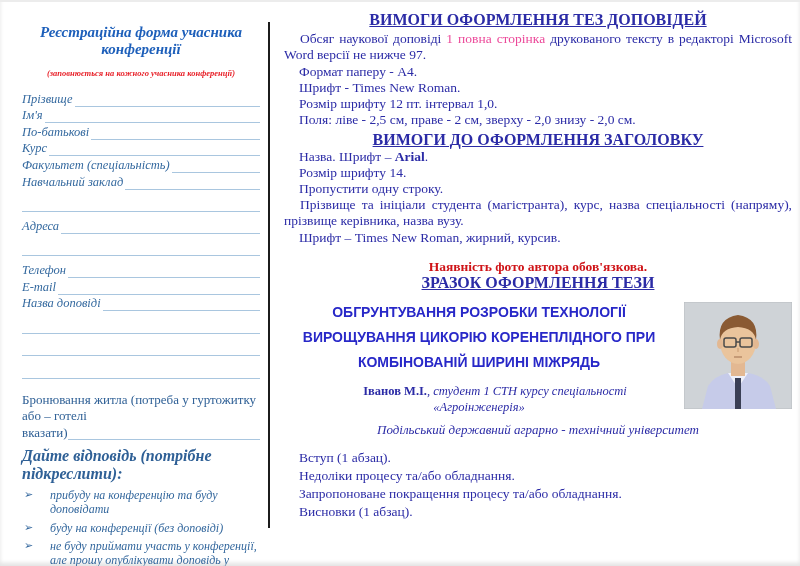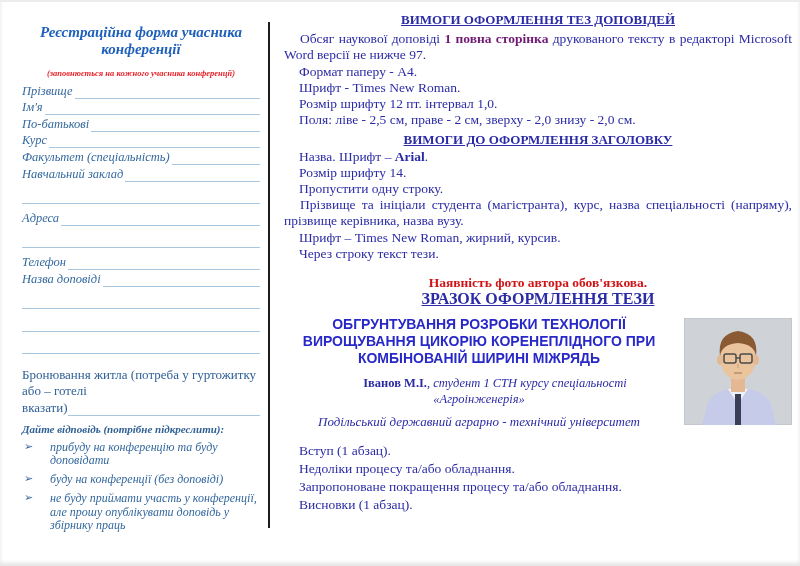--- a/index.html
+++ b/index.html
@@ -8,52 +8,52 @@
     font-family:"Liberation Serif","DejaVu Serif",serif;
     -webkit-font-smoothing:antialiased;
   }
   .page{position:absolute;inset:0;background:#fff;
     box-shadow:inset 0 2px 0 #ececec, inset 0 -3px 4px #e3e3e3;}
 
   
   .left{position:absolute;left:22px;top:18px;width:238px;color:#33679d;}
   .l-title{color:#1d5fba;font-weight:bold;font-style:italic;font-size:15px;text-align:center;margin-top:6px;}
   .l-sub{color:#e8232b;font-weight:bold;font-style:italic;font-size:8.5px;text-align:center;margin-top:10px;}
-  .fields{margin-top:4px;}
+  .fields{margin-top:12px;}
   .frow{display:flex;align-items:flex-end;height:16.6px;}
   .frow .lbl{font-style:italic;font-size:12.5px;color:#34699f;white-space:nowrap;padding-right:2px;}
   .frow .line{flex:1;border-bottom:1px solid #a9c6df;height:14px;}
   .frow.blank{margin-top:6px;}
   .frow.gap{margin-top:5px;}
   .housing{margin-top:13px;font-size:13px;color:#2f6096;line-height:1.2;}
   .housing .hrow{display:flex;align-items:flex-end;height:17px;}
   .housing .hrow .line{flex:1;border-bottom:1px solid #a9c6df;height:14px;}
-  .answer-h{margin-top:7px;font-size:11px;font-weight:bold;font-style:italic;color:#2f6096;}
+  .answer-h{margin-top:7px;font-size:16px;font-weight:bold;font-style:italic;color:#2f6096;}
   .opts{margin-top:6px;}
   .opt{display:flex;font-size:12px;font-style:italic;color:#33679d;margin-bottom:5px;line-height:1.15;}
   .opt .arr{width:26px;flex:none;font-family:"DejaVu Sans",sans-serif;font-style:normal;font-size:11px;padding-left:2px;}
 
   
   .divider{position:absolute;left:268px;top:22px;width:1.5px;height:506px;background:#1c1c1c;}
 
   
   .right{position:absolute;left:284px;top:12px;width:508px;color:#2b2ba6;font-size:13.5px;line-height:16.2px;}
-  .rh{font-weight:bold;text-decoration:underline;text-align:center;font-size:13px;}
+  .rh{font-weight:bold;text-decoration:underline;text-align:center;font-size:16px;}
   .rh2{margin-top:4px;}
   .rh3{font-size:16px;}
   .rpara{text-align:justify;text-indent:16px;margin-top:3px;}
   .rline{padding-left:15px;}
-  .red{color:#701a75;font-weight:bold;}
+  .red{color:#ec4899;font-weight:normal;}
   .rednote{color:#cf1418;font-weight:bold;text-align:center;margin-top:13px;font-size:13.5px;}
   .b{font-weight:bold;}
 
   .sample{margin-top:9px;}
   .photo{float:right;width:108px;height:107px;margin:2px 0 4px 10px;display:block;}
   .sm-title{font-family:"Liberation Sans","DejaVu Sans",sans-serif;font-weight:bold;
-    color:#2828c8;font-size:14px;line-height:17px;text-align:center;}
+    color:#2828c8;font-size:14px;line-height:25px;text-align:center;}
   .sm-author{text-align:center;margin-top:9px;font-size:12.5px;font-style:italic;line-height:15.5px;}
   .sm-author .b{font-style:normal;margin-left:32px;}
   .sm-sup .b{font-style:italic;}
   .sm-univ{text-align:center;font-style:italic;margin-top:7px;font-size:13px;}
   .structure{margin-top:11px;}
   .structure .rline{line-height:18px;}
 </style>
 </head>
 <body>
 
@@ -96,20 +96,24 @@
           <span class="line"></span>
       </div>
       <div class="frow blank">
           <span class="line"></span>
         </div>
       <div class="frow gap">
         <span class="lbl">Телефон</span>
           <span class="line"></span>
       </div>
       <div class="frow">
+        <span class="lbl">E-mail</span>
+          <span class="line"></span>
+      </div>
+      <div class="frow">
         <span class="lbl">Назва доповіді</span>
           <span class="line"></span>
       </div>
       <div class="frow blank">
           <span class="line"></span>
         </div>
       <div class="frow blank">
           <span class="line"></span>
         </div>
       <div class="frow blank">
@@ -158,21 +162,20 @@
 
     <div class="rh rh2">ВИМОГИ ДО ОФОРМЛЕННЯ ЗАГОЛОВКУ</div>
 
     <div class="rline"><span>Назва. Шрифт – </span><span class="b">Arial</span><span>.</span></div>
     <div class="rline">Розмір шрифту 14.</div>
     <div class="rline">Пропустити одну строку.</div>
 
     <div class="rpara" style="margin-top:0;">Прізвище та ініціали студента (магістранта), курс, назва спеціальності (напряму), прізвище керівника, назва вузу.</div>
 
     <div class="rline">Шрифт – Times New Roman, жирний, курсив.</div>
-    <div class="rline">Через строку текст тези.</div>
 
     <div class="rednote">Наявність фото автора обов'язкова.</div>
 
     <div class="rh rh3">ЗРАЗОК ОФОРМЛЕННЯ ТЕЗИ</div>
 
     <div class="sample">
       <svg class="photo" viewBox="0 0 108 107" xmlns="http://www.w3.org/2000/svg">
         <rect x="0" y="0" width="108" height="107" fill="#cfd3d7"></rect>
         <rect x="0" y="0" width="108" height="107" fill="none" stroke="#b9bdc1" stroke-width="1"></rect>
 

